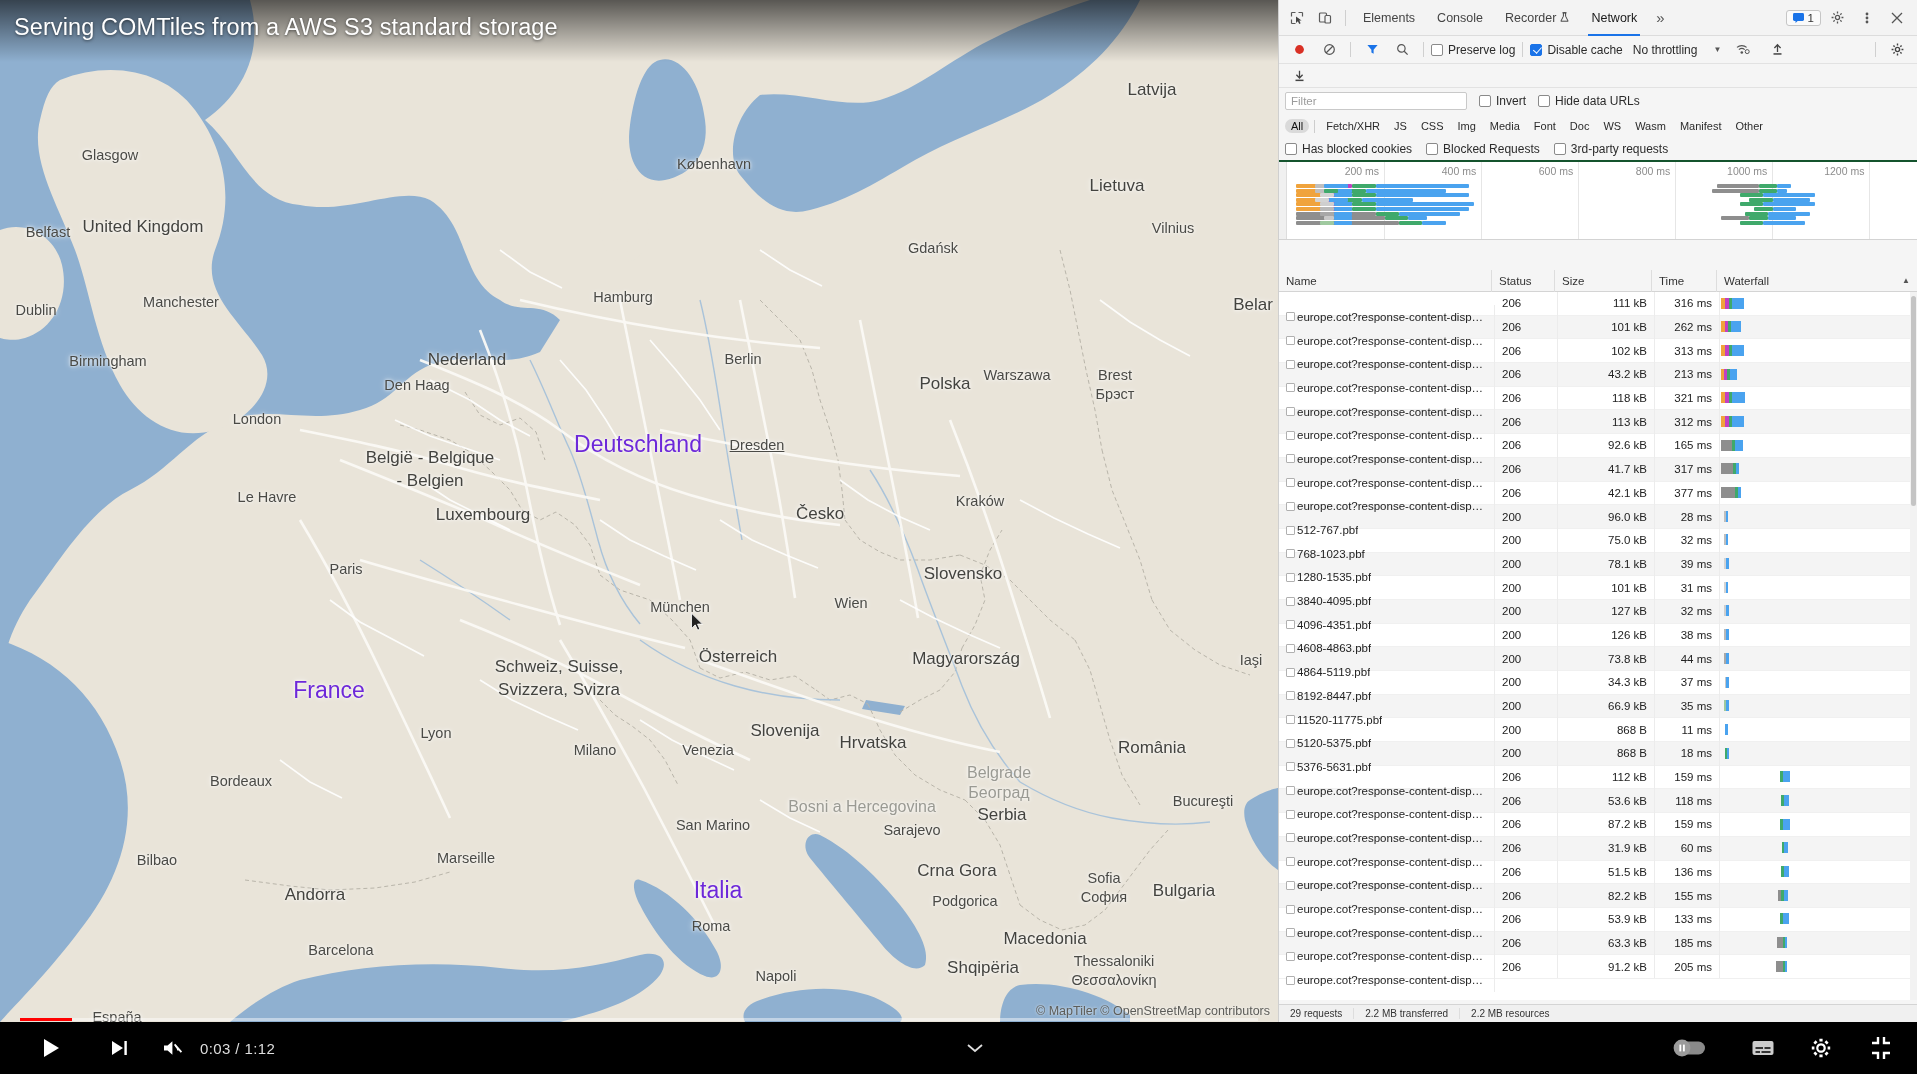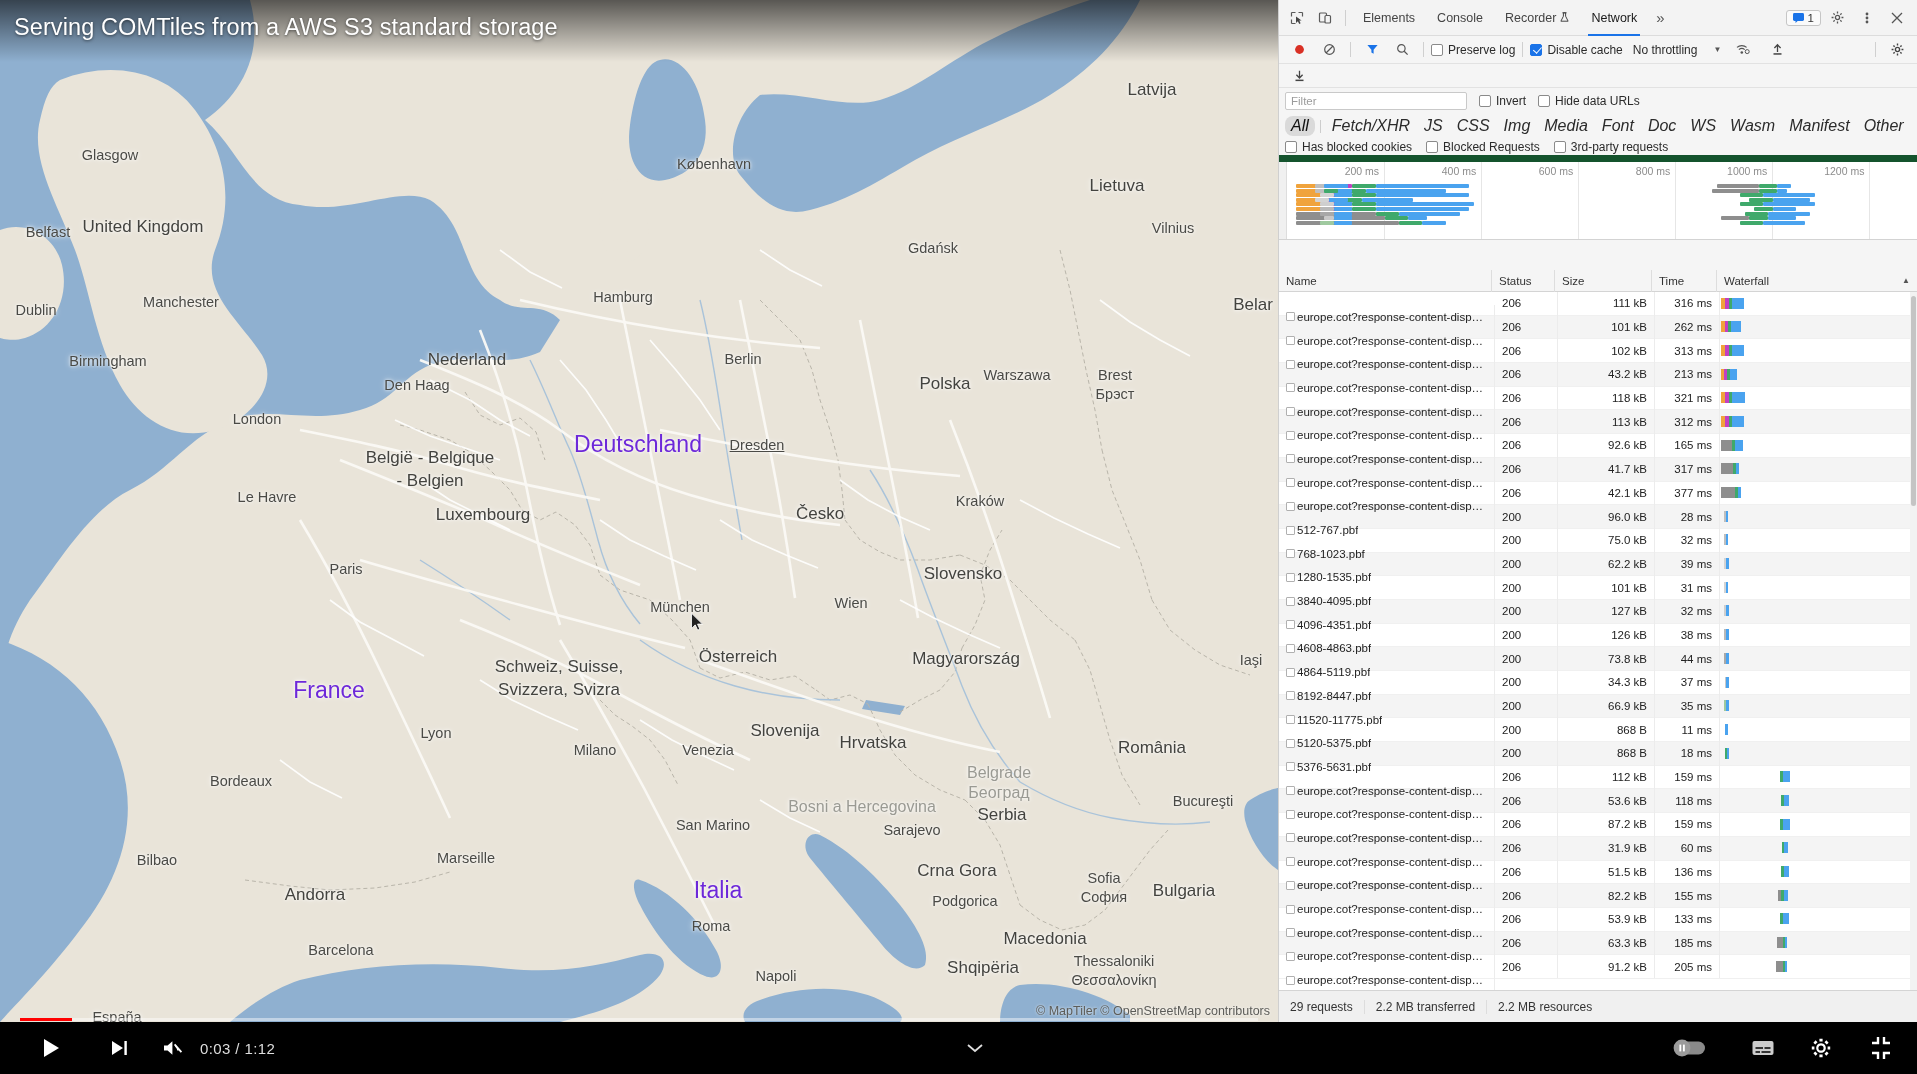--- a/index.html
+++ b/index.html
@@ -144,29 +144,29 @@
     width: 182px; height: 18px; background: #fff; border: 1px solid #c9c9c9;
     border-radius: 2px; font-size: 11.5px; color: #9b9b9b; padding: 0 5px;
     display: flex; align-items: center;
   }
 
   .dt-types {
     height: 24px; display: flex; align-items: center; gap: 2px;
     padding: 0 6px; background: #f5f5f5;
   }
   .type-chip {
-    padding: 1px 6px; border-radius: 8px; font-size: 16px; color: #2b2b2b;
-    cursor: pointer; white-space: nowrap; font-style: italic;
+    padding: 1px 6px; border-radius: 8px; font-size: 11px; color: #2b2b2b;
+    cursor: pointer; white-space: nowrap;
   }
   .type-chip.active { background: #dadada; color: #111; }
   .type-sep { width: 1px; height: 13px; background: #cdcdcd; margin: 0 3px; }
 
   .dt-blockrow {
     height: 24px; display: flex; align-items: center; gap: 14px;
-    padding: 0 6px; background: #f5f5f5; border-bottom: 7px solid #14532d;
+    padding: 0 6px; background: #f5f5f5; border-bottom: 2px solid #14532d;
   }
 
   
   .dt-overview {
     height: 78px; background: #fff; position: relative;
     border-bottom: 1px solid #d3d3d3; overflow: hidden;
   }
   .ov-scrollpad { position: absolute; left: 0; top: 0; bottom: 0; width: 8px; background: #f0f0f0; border-right:1px solid #ddd;}
   .ov-grid { position: absolute; left: 8px; right: 0; top: 0; bottom: 0; }
   .ov-tick {
@@ -204,23 +204,23 @@
   .td.name { width: 216px; gap: 2px; margin-top: 27px; }
   .td.status { width: 63px; }
   .td.size { width: 97px; justify-content: flex-end; }
   .td.time { width: 65px; justify-content: flex-end; }
   .td.wf { flex: 1; border-right: none; position: relative; }
   .rowbox { width: 9px; height: 9px; border: 1px solid #b0b0b0; background: #fff; border-radius: 1px; flex: none; }
   .nm { overflow: hidden; text-overflow: ellipsis; }
   .wf-seg { position: absolute; height: 11px; top: 6px; }
 
   .dt-status {
-    position: absolute; left: 0; right: 0; bottom: 0; height: 32px;
+    position: absolute; left: 0; right: 0; bottom: 0; height: 18px;
     background: #f0f0f0; border-top: 1px solid #d4d4d4;
-    display: flex; align-items: center; gap: 0; font-size: 12px; color: #333;
+    display: flex; align-items: center; gap: 0; font-size: 10px; color: #333;
   }
   .st-item { padding: 0 11px; border-right: 1px solid #ddd; }
   .st-item:last-child { border-right: none; }
 
   .dt-scrollbar {
     position: absolute; right: 0; top: 292px; width: 7px; bottom: 22px;
     background: #f2f2f2;
   }
   .dt-scroll-thumb { position: absolute; left: 1px; width: 5px; top: 4px; height: 210px; background: #c4c4c4; border-radius: 3px; }
 
@@ -874,21 +874,21 @@
               <div class="wf-seg" style="left: 3.72px; width: 2px; background: rgb(191, 191, 191);"></div>
               <div class="wf-seg" style="left: 5.58px; width: 2.48px; background: rgb(74, 163, 239);"></div>
             </div>
           </div>
           <div class="trow">
             <div class="td name">
               <span class="rowbox"></span>
               <span class="nm">1280-1535.pbf</span>
             </div>
             <div class="td status">200</div>
-            <div class="td size">62.2 kB</div>
+            <div class="td size">78.1 kB</div>
             <div class="td time">39 ms</div>
             <div class="td wf">
               <div class="wf-seg" style="left: 4.34px; width: 2px; background: rgb(212, 212, 212);"></div>
               <div class="wf-seg" style="left: 6.2px; width: 2.48px; background: rgb(74, 163, 239);"></div>
             </div>
           </div>
           <div class="trow">
             <div class="td name">
               <span class="rowbox"></span>
               <span class="nm">3840-4095.pbf</span>

